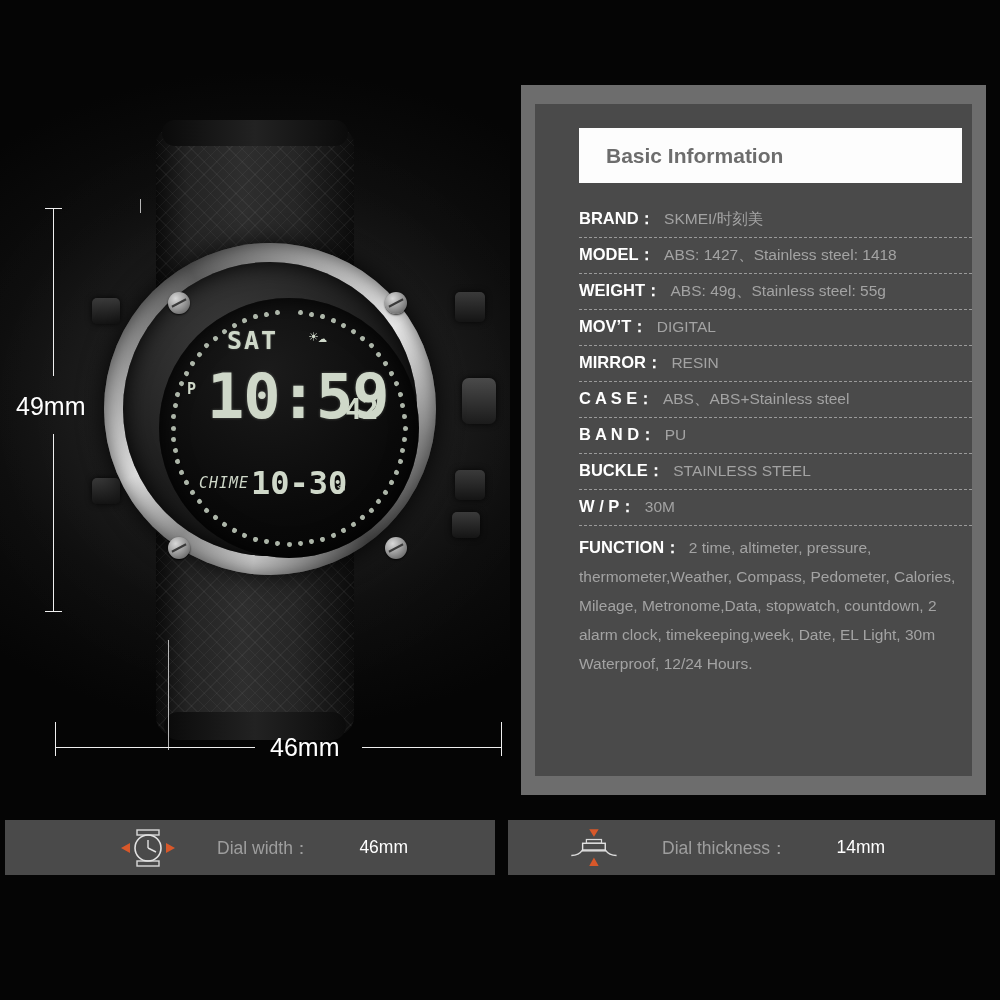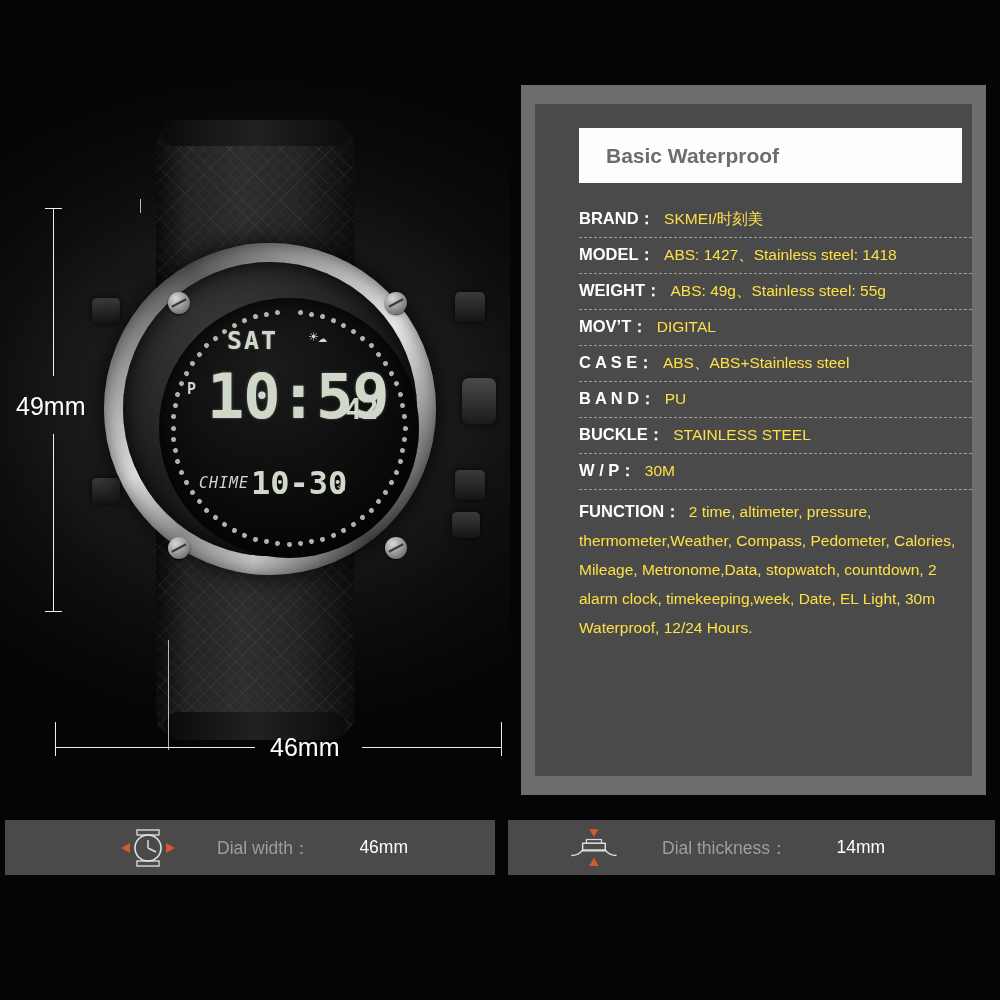--- a/index.html
+++ b/index.html
@@ -96,21 +96,21 @@
               background:#6d6d6d;}
   #spec-panel{position:absolute;left:14px;top:19px;width:437px;height:672px;
               background:#4a4a4a;}
   #spec-title{position:absolute;left:44px;top:24px;width:383px;height:55px;background:#fdfdfd;
               display:flex;align-items:center;}
   #spec-title span{margin-left:27px;color:#6d6d6d;font-size:21px;font-weight:bold;}
   #rows{position:absolute;left:44px;top:98px;width:393px;}
   .row{padding:6px 0 7px 0;border-bottom:1px dashed #9a9a9a;display:flex;align-items:baseline;}
   .row:last-child{border-bottom:none;}
   .rk{color:#ffffff;font-size:16.5px;font-weight:bold;white-space:nowrap;}
-  .rv{color:#fde047;font-size:15.5px;margin-left:9px;}
+  .rv{color:#a3a3a3;font-size:15.5px;margin-left:9px;}
   .fnrow{display:block;padding-top:7px;border-bottom:none;}
   .fnrow .rv{margin-left:8px;line-height:29px;}
 
   
   .bar{position:absolute;height:55px;background:#4a4a4a;display:flex;align-items:center;gap:36px;}
   #bar-tl{left:5px;top:820px;width:490px;}
   #bar-tr{left:508px;top:820px;width:487px;}
   #bar-bl{left:5px;top:896px;width:490px;}
   #bar-br{left:508px;top:896px;width:487px;}
   .bar-ico{width:66px;display:flex;justify-content:center;align-items:center;}
@@ -235,38 +235,42 @@
     <div class="dimline" id="dim-h-a"></div>
     <div class="dimline" id="dim-h-b"></div>
     <div class="dimcap" id="dim-h-cap-l"></div>
     <div class="dimcap" id="dim-h-cap-r"></div>
     <div id="dim-h-label">46mm</div>
   </div>
 
   <div id="spec-frame">
     <div id="spec-panel">
       <div id="spec-title">
-        <span>Basic Waterproof</span>
+        <span>Basic Information</span>
       </div>
       <div id="rows">
           <div class="row">
             <div class="rk">BRAND：</div>
             <div class="rv">SKMEI/时刻美</div>
           </div>
           <div class="row">
             <div class="rk">MODEL：</div>
             <div class="rv">ABS: 1427、Stainless steel: 1418</div>
           </div>
           <div class="row">
             <div class="rk">WEIGHT：</div>
             <div class="rv">ABS: 49g、Stainless steel: 55g</div>
           </div>
           <div class="row">
             <div class="rk">MOV’T：</div>
             <div class="rv">DIGITAL</div>
+          </div>
+          <div class="row">
+            <div class="rk">MIRROR：</div>
+            <div class="rv">RESIN</div>
           </div>
           <div class="row">
             <div class="rk">C A S E：</div>
             <div class="rv">ABS、ABS+Stainless steel</div>
           </div>
           <div class="row">
             <div class="rk">B A N D：</div>
             <div class="rv">PU</div>
           </div>
           <div class="row">

